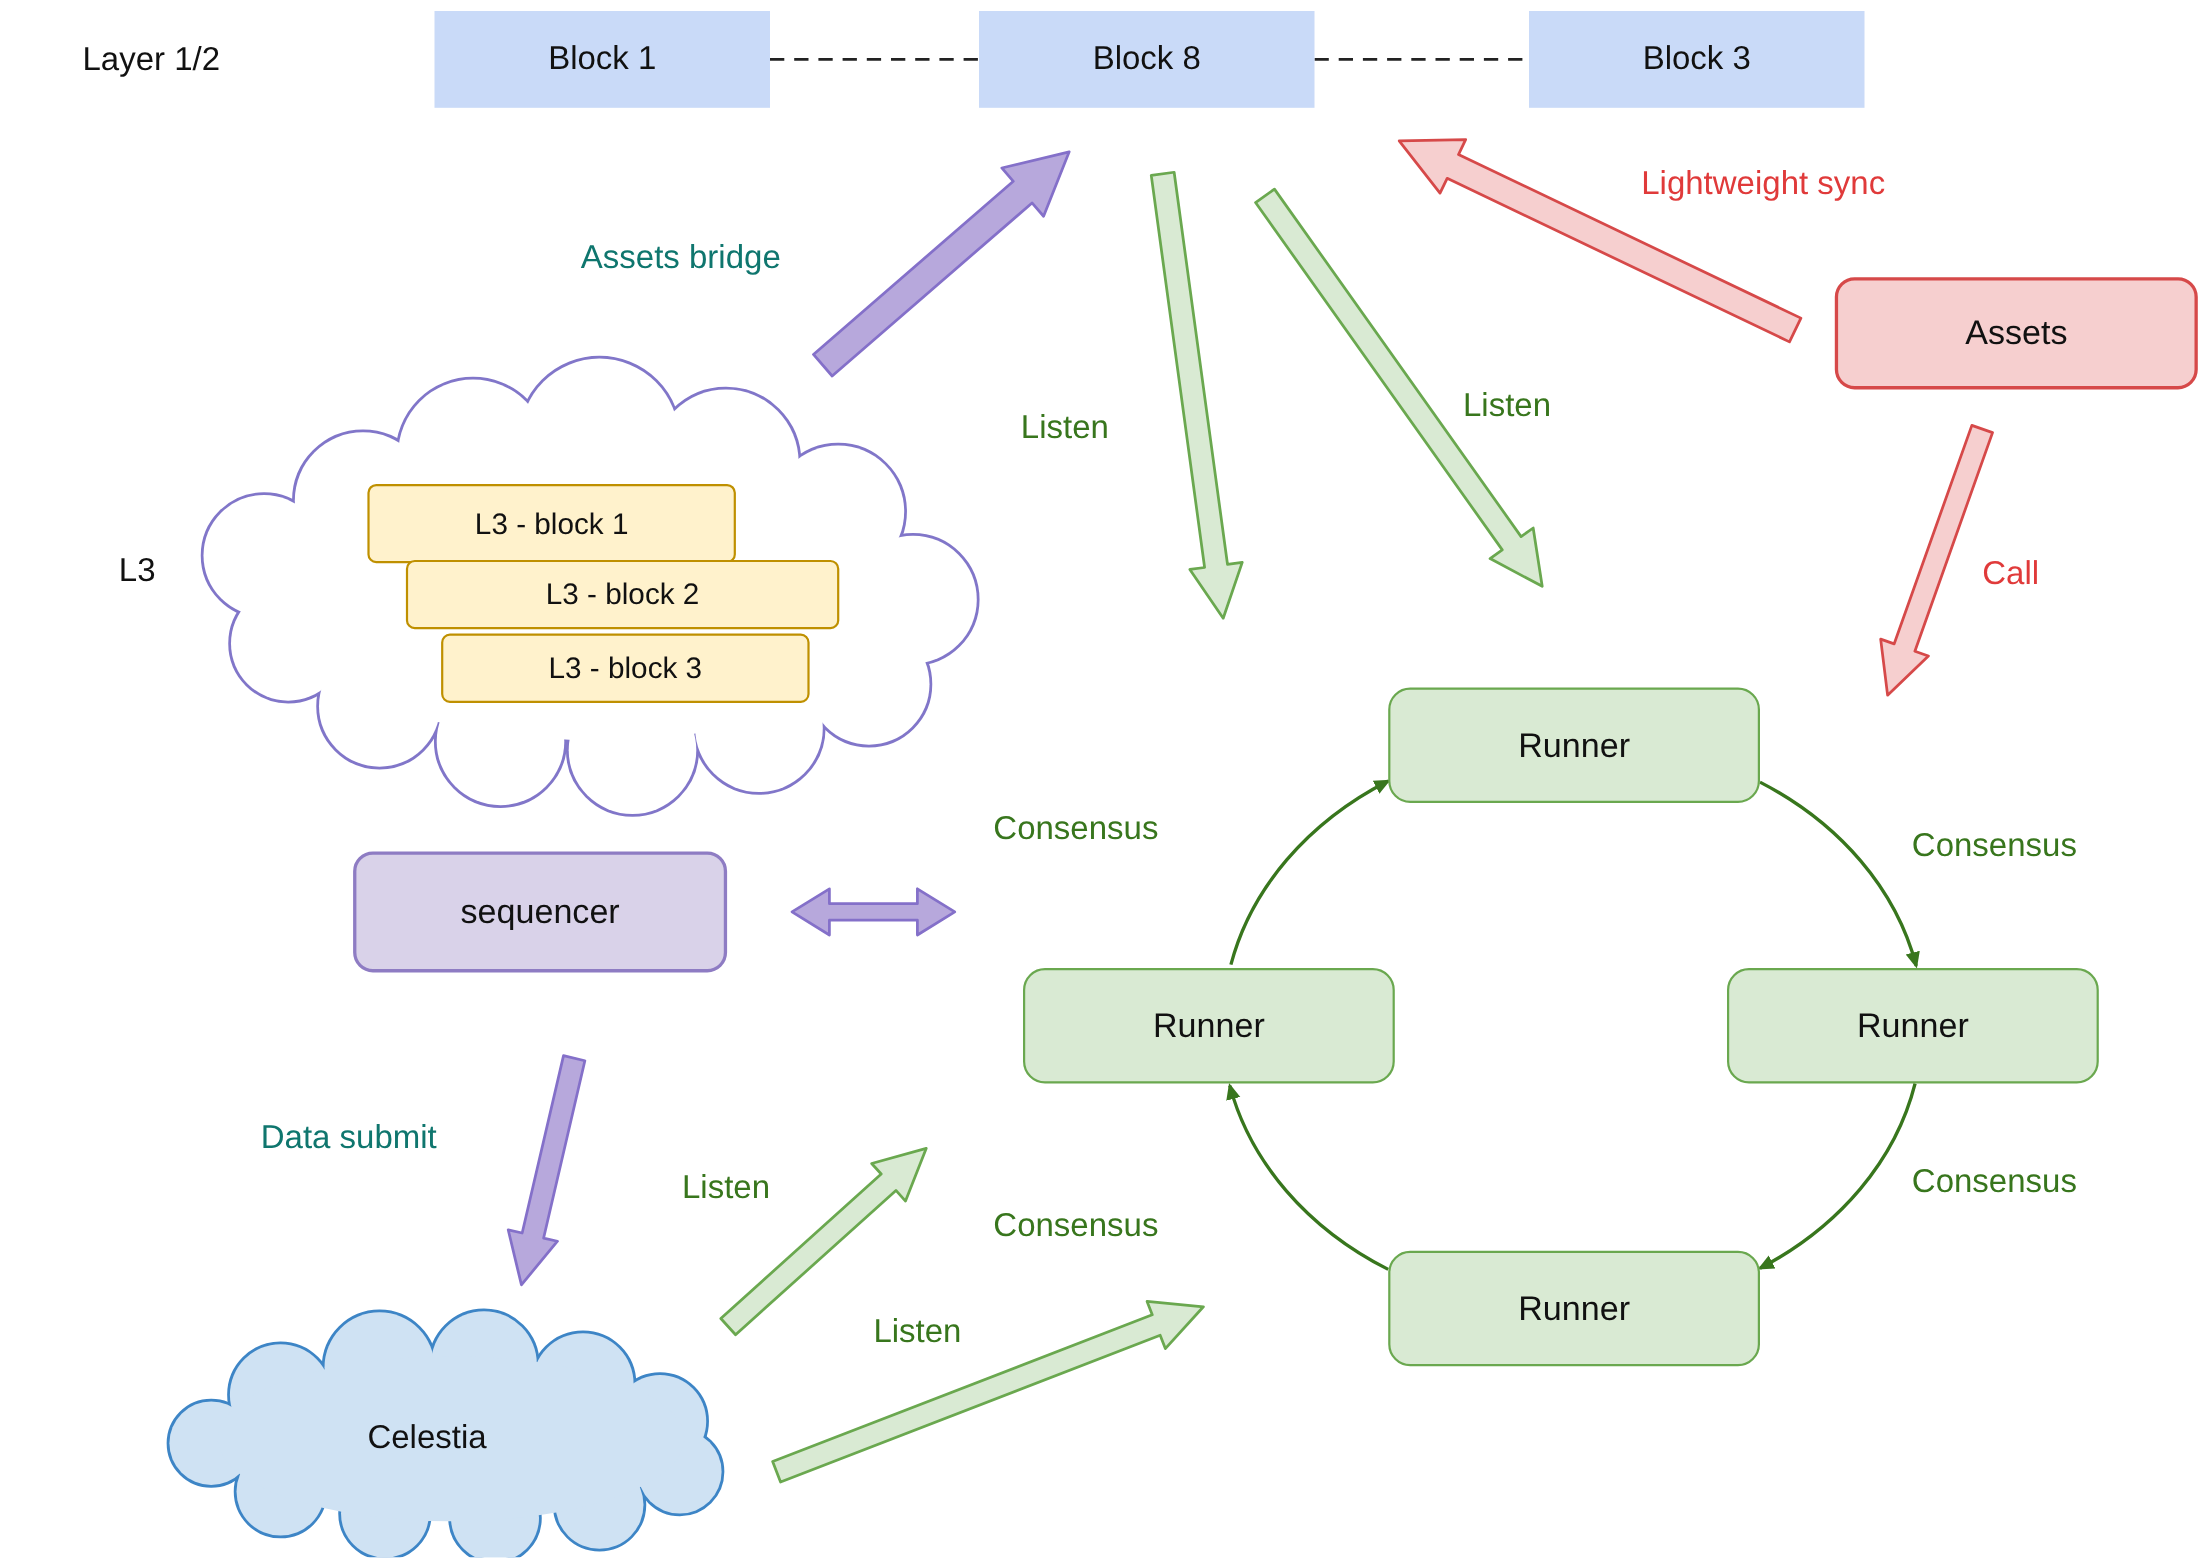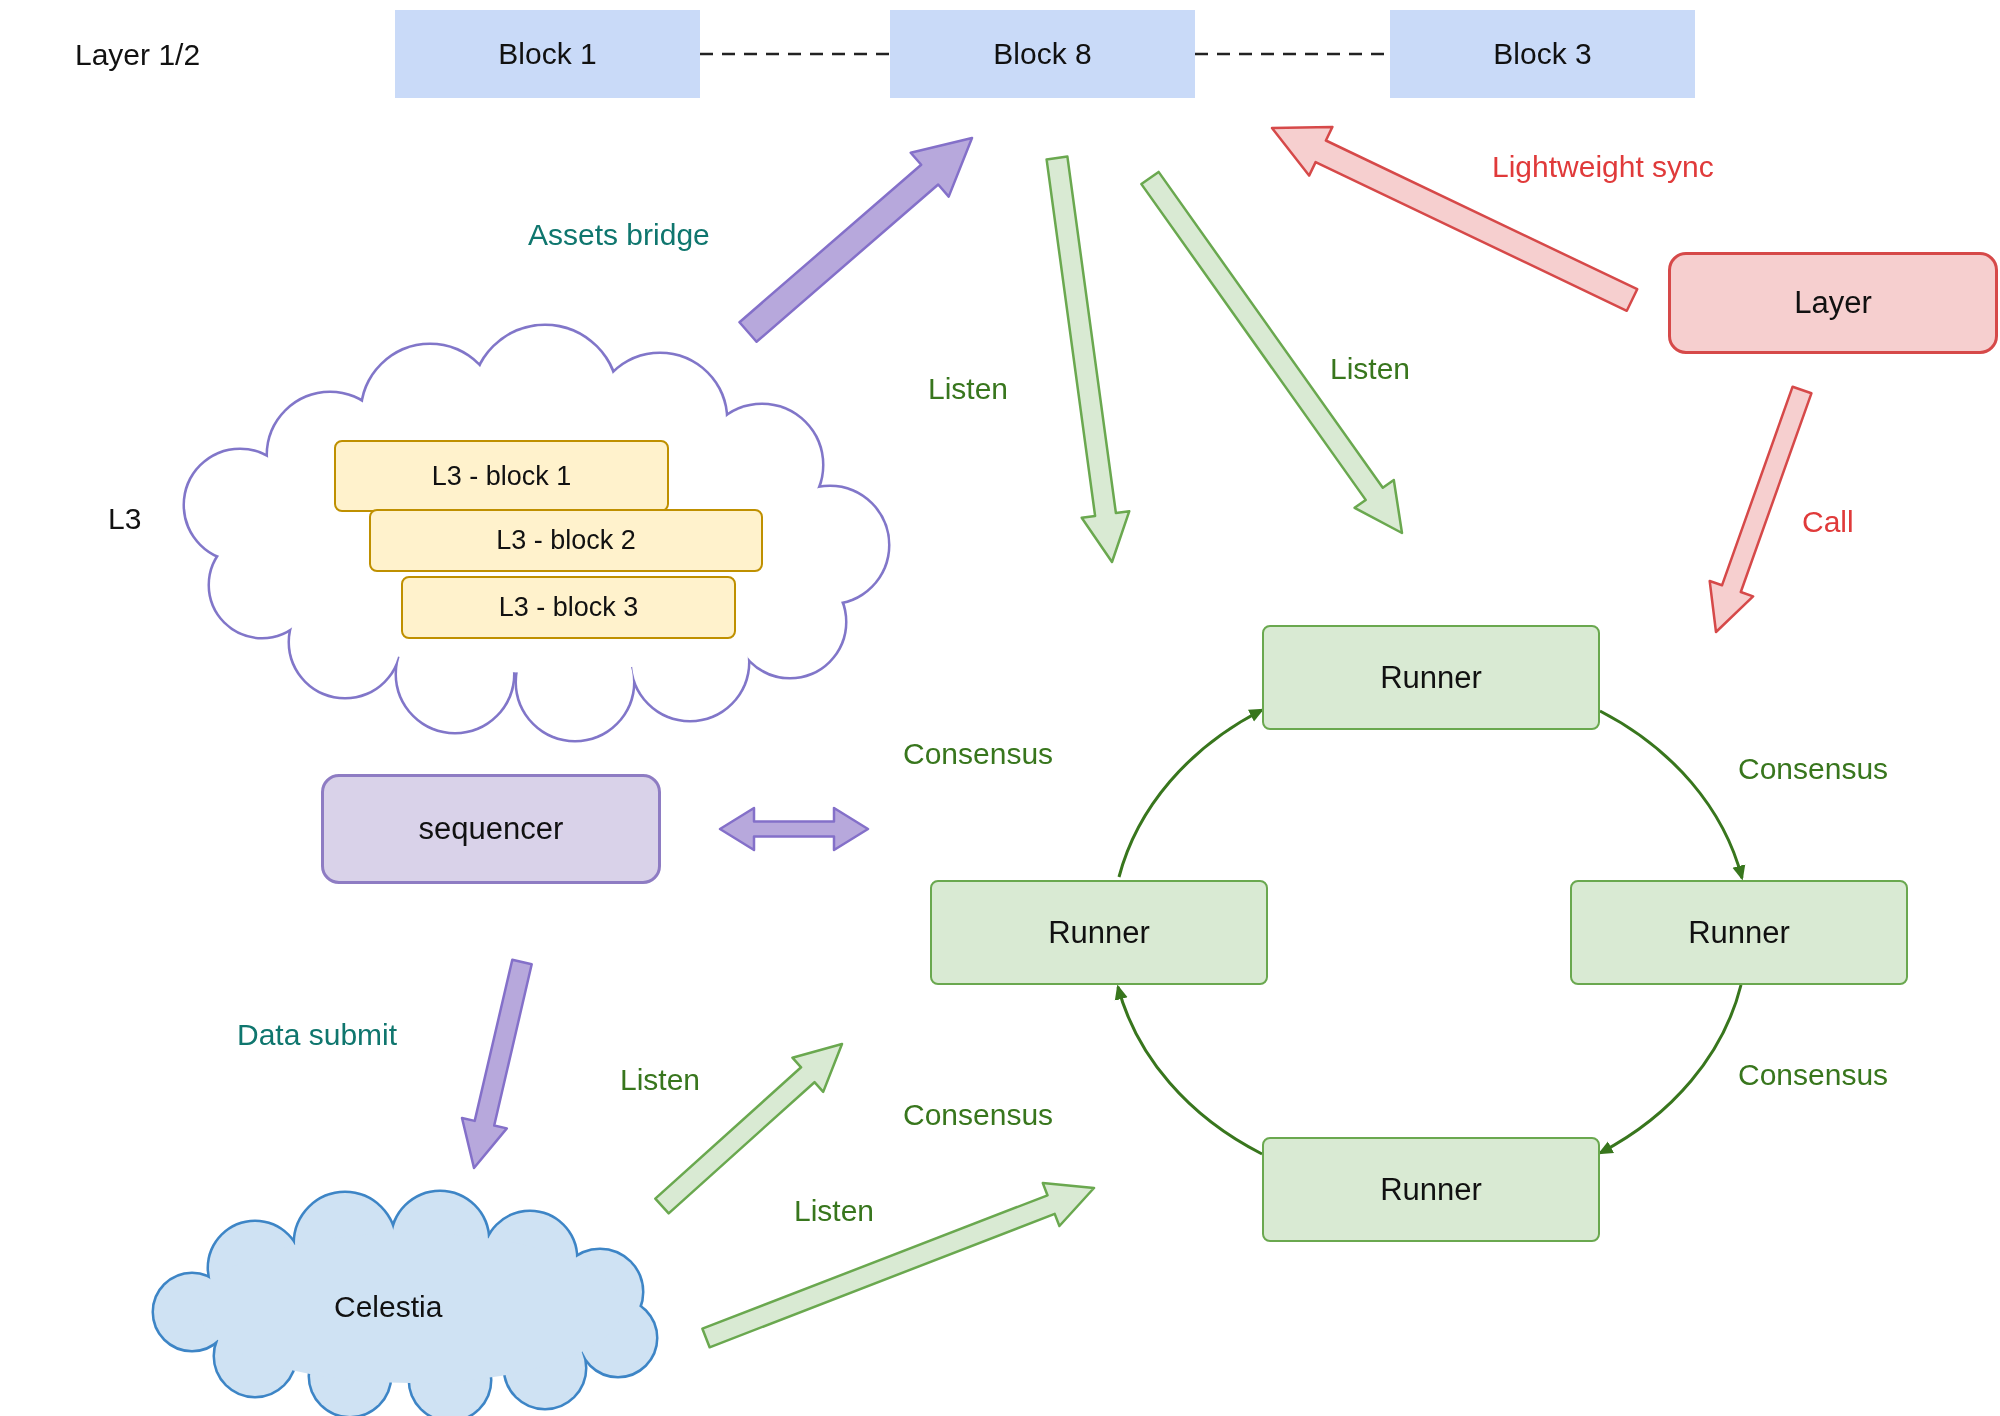--- a/index.html
+++ b/index.html
@@ -6,21 +6,21 @@
   html, body { margin: 0; padding: 0; background: #ffffff; }
   body { font-family: "Liberation Sans", sans-serif; }
   .canvas { position: relative; width: 2000px; height: 1416px; background: #ffffff; overflow: hidden; }
   svg.layer { position: absolute; left: 0; top: 0; }
 
   .node { position: absolute; display: flex; align-items: center; justify-content: center;
           font-size: 30px; color: #111; text-align: center; }
   .block  { background: #c9daf8; }
   .client { background: #f6cfcf; border: 3px solid #d64949; border-radius: 18px; font-size: 31px; }
   .seq    { background: #d9d2e9; border: 3px solid #8e7cc3; border-radius: 18px; font-size: 31px; }
-  .runner { background: #d9ead3; border: 2.5px solid #6aa84f; border-radius: 8px; font-size: 31px; }
+  .runner { background: #d9ead3; border: 2.5px solid #6aa84f; border-radius: 20px; font-size: 31px; }
   .l3b    { background: #fff2cc; border: 2.5px solid #bf9000; border-radius: 8px; font-size: 27px; }
 
   .lbl { position: absolute; font-size: 30px; color: #111; white-space: nowrap; }
   .lbl.purple { color: #0f766e; text-align: right; }
   .lbl.green  { color: #38761d; }
   .lbl.red    { color: #e03a3a; }
 
   .arrow { stroke-width: 2.5; stroke-linejoin: round; }
   .arrow.purple { fill: #b7a8dc; stroke: #8470c9; }
   .arrow.green  { fill: #d9ead3; stroke: #6aa84f; }
@@ -120,21 +120,21 @@
         <polygon points="720.0,829.0 754.0,850.0 754.0,836.5 834.0,836.5 834.0,850.0 868.0,829.0 834.0,808.0 834.0,821.5 754.0,821.5 754.0,808.0" class="arrow purple"></polygon>
       </g>
   </svg>
 
   <div class="lbl" style="left:75px;top:38px">Layer 1/2</div>
   <div class="node block" style="left:395px;top:10px;width:305px;height:88px">Block 1</div>
   <div class="node block" style="left:890px;top:10px;width:305px;height:88px">Block 8</div>
   <div class="node block" style="left:1390px;top:10px;width:305px;height:88px">Block 3</div>
 
   <div class="lbl red" style="left:1492px;top:150px">Lightweight sync</div>
-  <div class="node client" style="left:1668px;top:252px;width:330px;height:102px">Layer</div>
+  <div class="node client" style="left:1668px;top:252px;width:330px;height:102px">Assets</div>
   <div class="lbl red" style="left:1802px;top:505px">Call</div>
 
   <div class="lbl purple" style="left:528px;top:218px">Assets bridge</div>
   <div class="lbl green" style="left:928px;top:372px">Listen</div>
   <div class="lbl green" style="left:1330px;top:352px">Listen</div>
 
   <div class="lbl" style="left:108px;top:502px">L3</div>
   <div class="node l3b" style="left:334px;top:440px;width:335px;height:72px">L3 - block 1</div>
   <div class="node l3b" style="left:369px;top:509px;width:394px;height:63px">L3 - block 2</div>
   <div class="node l3b" style="left:401px;top:576px;width:335px;height:63px">L3 - block 3</div>

